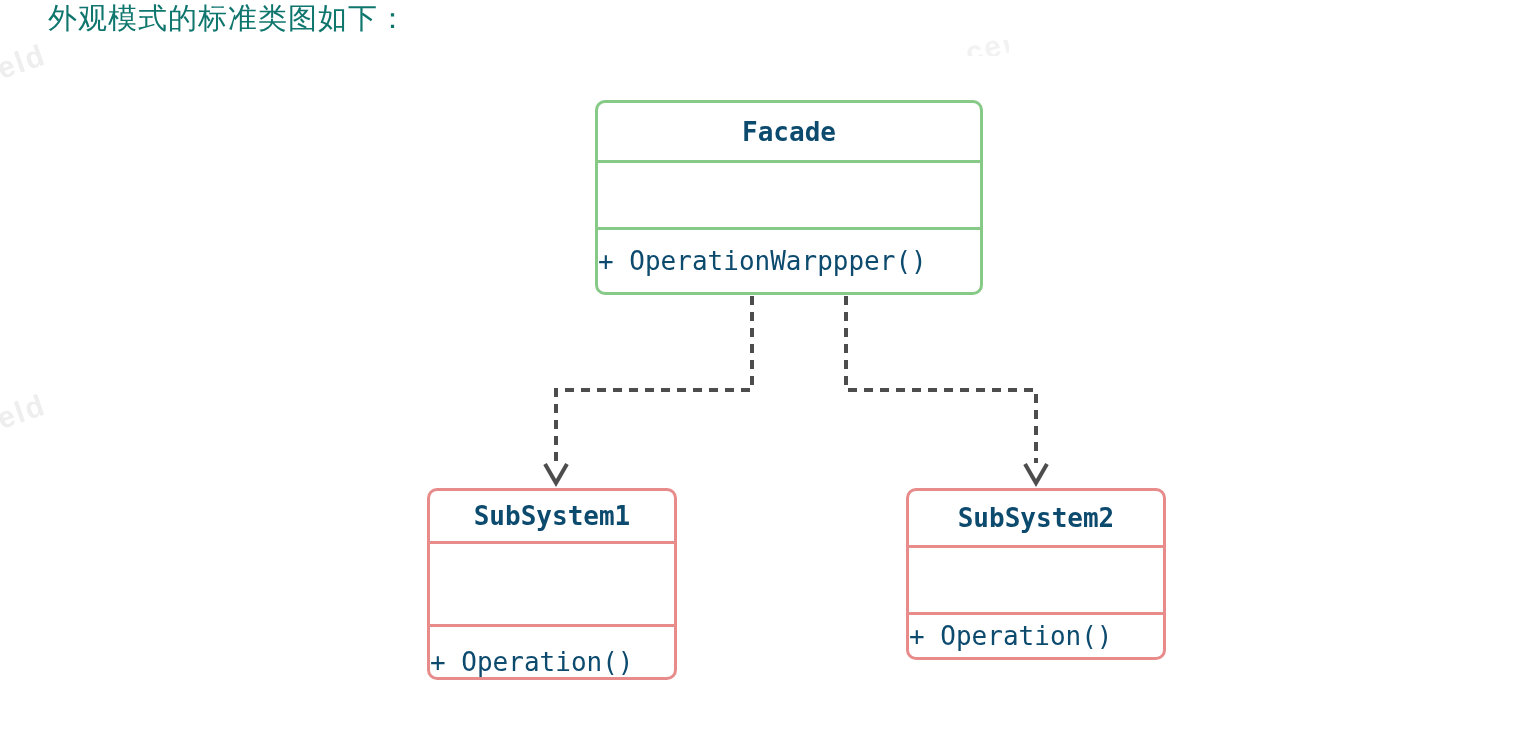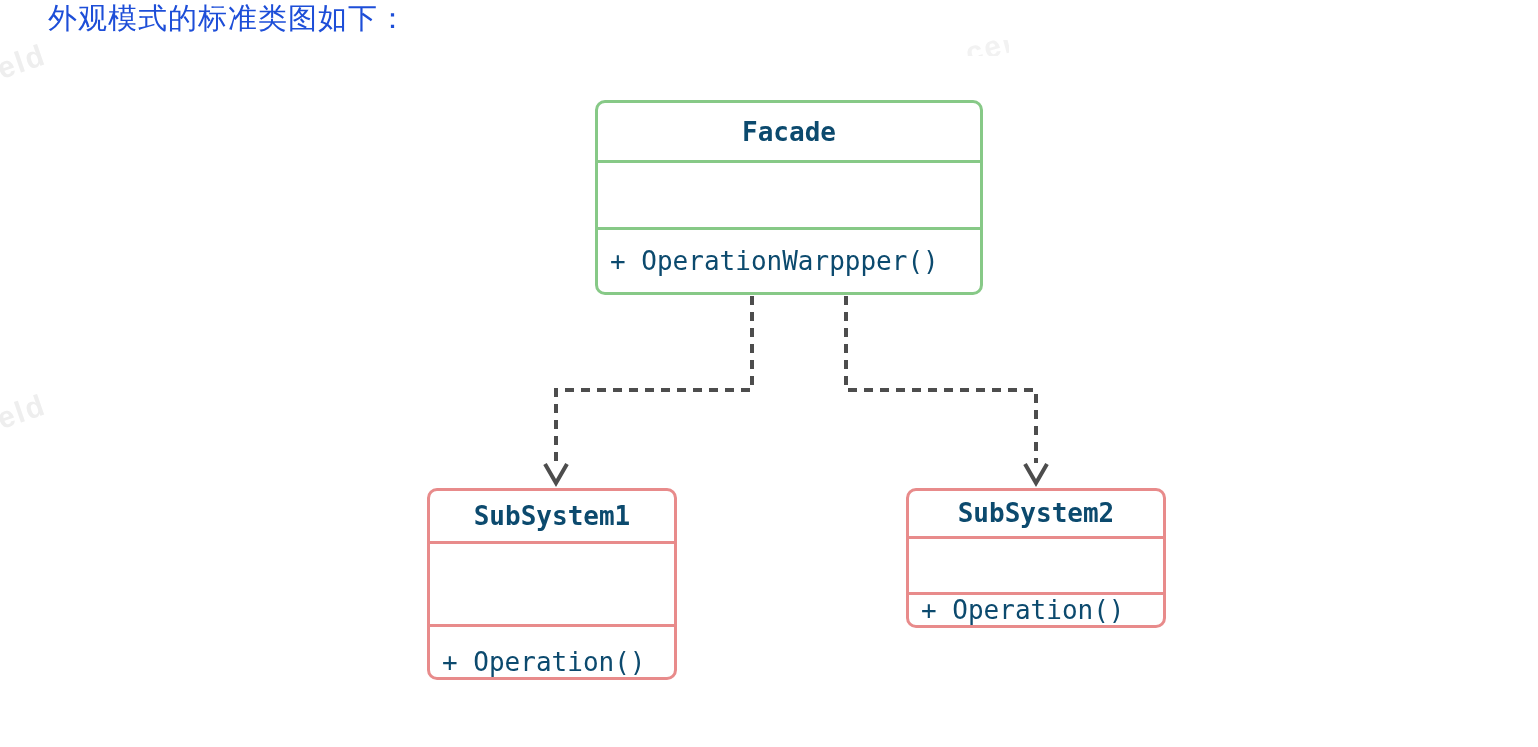--- a/index.html
+++ b/index.html
@@ -15,21 +15,21 @@
 
   
   .page-title {
     position: absolute;
     left: 48px;
     top: 0px;
     font-family: "Liberation Sans", sans-serif;
     font-size: 29px;
     line-height: 36px;
     font-weight: 500;
-    color: #1d4ed8;
+    color: #0f766e;
     letter-spacing: 1px;
     white-space: nowrap;
   }
 
   
   .watermark {
     position: absolute;
     font-family: "Liberation Sans", sans-serif;
     font-size: 30px;
     font-weight: 700;
@@ -86,32 +86,32 @@
   .uml-attrs {
     border-bottom: 3px solid;
   }
   .green .uml-title, .green .uml-attrs { border-bottom-color: #87c987; }
   .red .uml-title,   .red .uml-attrs   { border-bottom-color: #e88b8b; }
 
   .uml-methods {
     flex: 1;
     display: flex;
     align-items: center;
-    padding-left: 12px;
+    padding-left: 0;
     font-size: 26px;
     font-weight: 400;
     white-space: nowrap;
   }
 
   .facade     { left: 595px; top: 100px; width: 388px; height: 195px; }
   .facade .uml-title { height: 60px; }
   .facade .uml-attrs { height: 67px; }
 
   .subsystem1 { left: 427px; top: 488px; width: 250px; height: 192px; gap: 20px; }
-  .subsystem2 { left: 906px; top: 488px; width: 260px; height: 140px; }
+  .subsystem2 { left: 906px; top: 488px; width: 260px; height: 172px; }
   .subsystem1 .uml-title, .subsystem2 .uml-title { height: 57px; }
   .subsystem1 .uml-attrs, .subsystem2 .uml-attrs { height: 67px; }
 
   
   .connectors-layer {
     position: absolute;
     left: 0; top: 0;
     width: 1538px;
     height: 747px;
     pointer-events: none;

